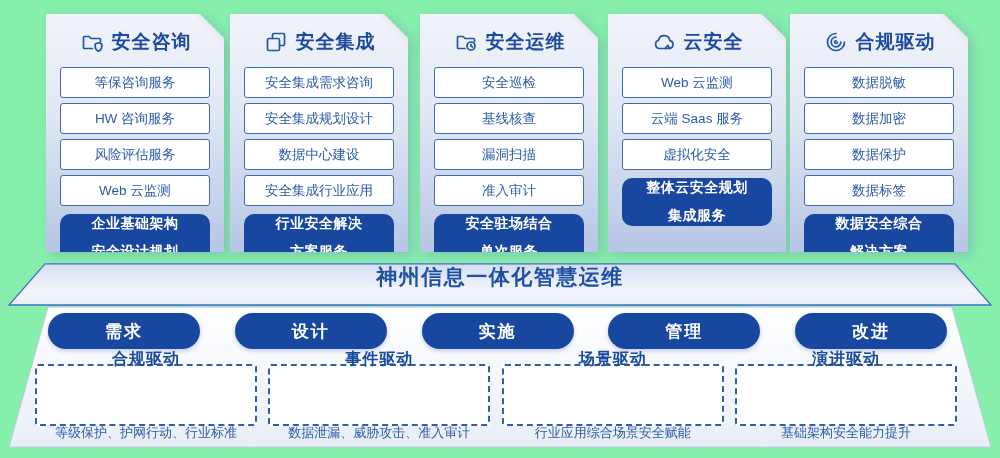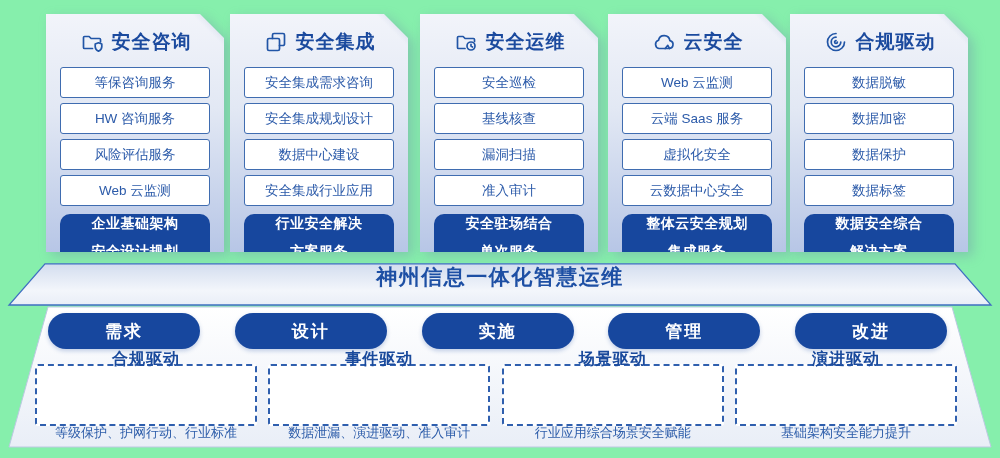--- a/index.html
+++ b/index.html
@@ -165,21 +165,20 @@
             <path d="M7 18.5 h10 a4 4 0 0 0 0.9 -7.9 a5.8 5.8 0 0 0 -11.4 -0.4 a4.3 4.3 0 0 0 0.5 8.3 z"></path>
             <path d="M13.2 18.5 l2.6 -3.1 l1.7 3.1"></path>
           </svg>
         </span>
         <span>云安全</span>
       </div>
       <div class="card-items">
         <div class="svc">Web 云监测</div>
         <div class="svc">云端 Saas 服务</div>
         <div class="svc">虚拟化安全</div>
-        <div class="svc">云数据中心安全</div>
       </div>
       <div class="solution">
         <span>整体云安全规划</span>
         <span>集成服务</span>
       </div>
     </div>
   </div>
 
   <div class="card" style="left:790px">
     <div class="card-skin">
@@ -240,21 +239,21 @@
     <div class="pill">改进</div>
   </div>
 
   <div class="drivers">
     <div class="driver">
       <div class="driver-title">合规驱动</div>
       <div class="driver-desc">等级保护、护网行动、行业标准</div>
     </div>
     <div class="driver">
       <div class="driver-title">事件驱动</div>
-      <div class="driver-desc">数据泄漏、演进驱动、准入审计</div>
+      <div class="driver-desc">数据泄漏、威胁攻击、准入审计</div>
     </div>
     <div class="driver">
       <div class="driver-title">场景驱动</div>
       <div class="driver-desc">行业应用综合场景安全赋能</div>
     </div>
     <div class="driver">
       <div class="driver-title">演进驱动</div>
       <div class="driver-desc">基础架构安全能力提升</div>
     </div>
   </div>

